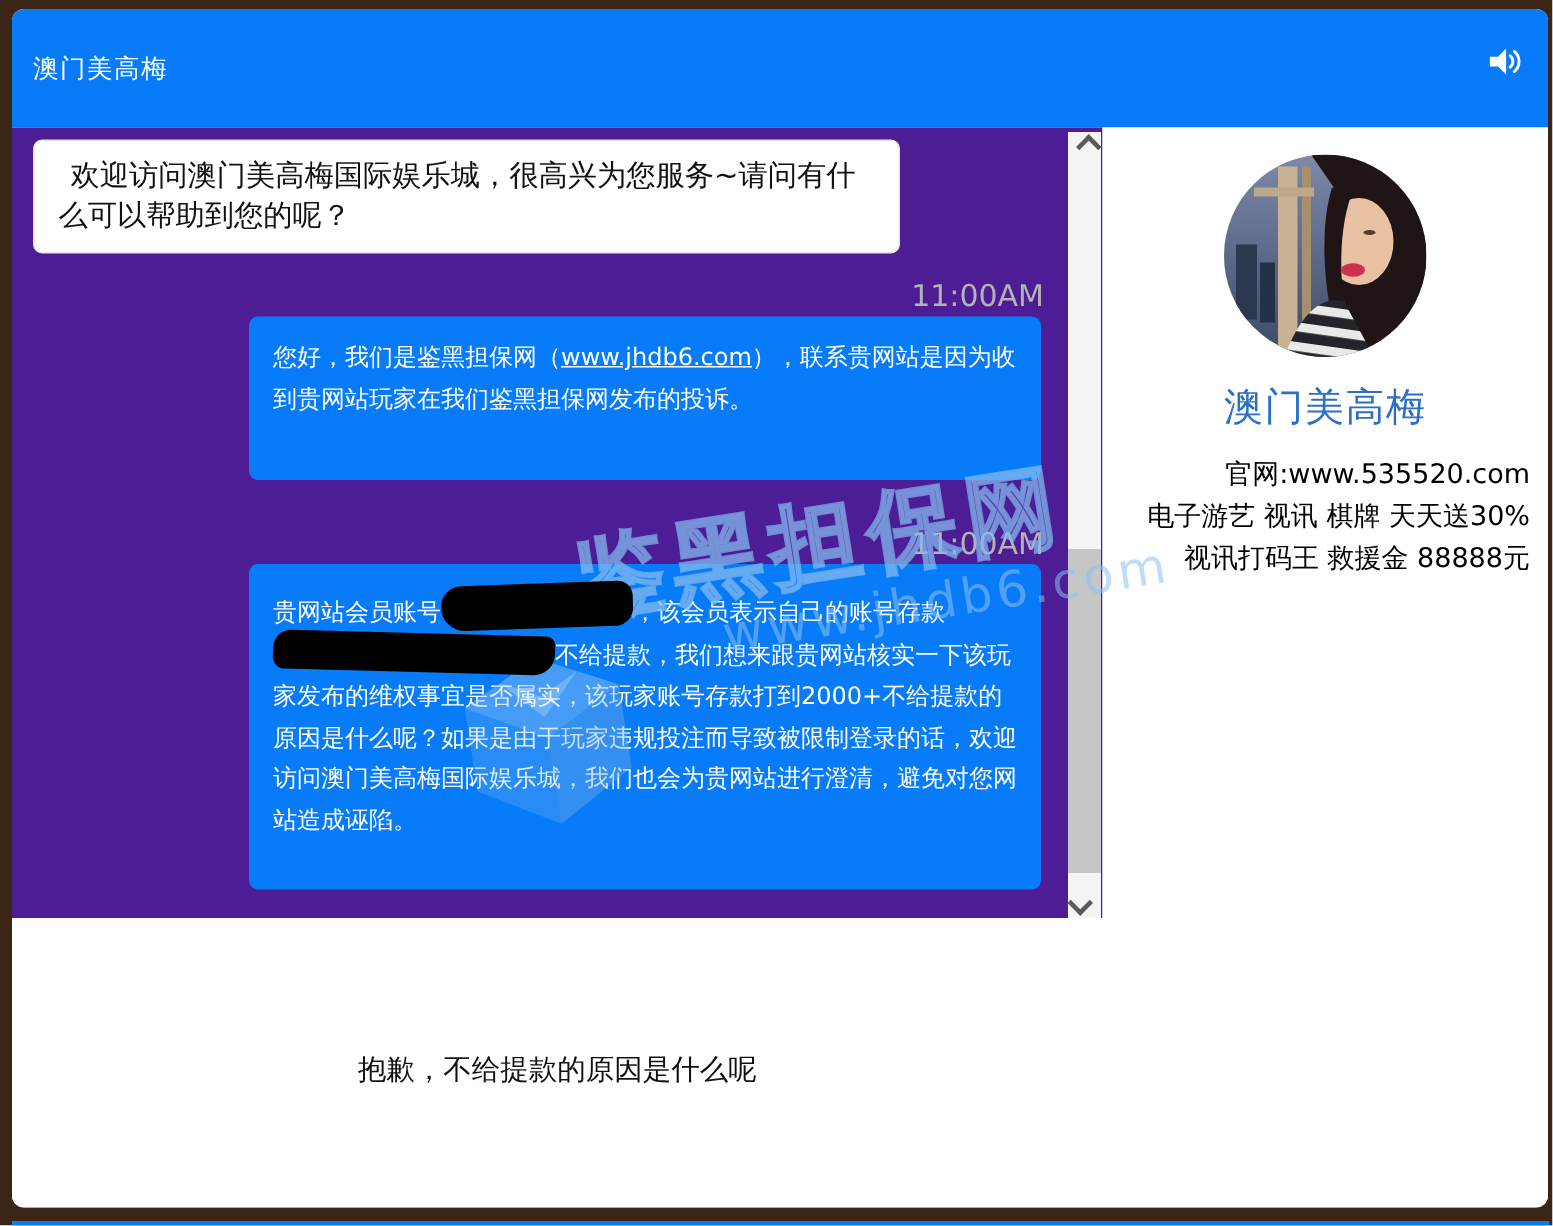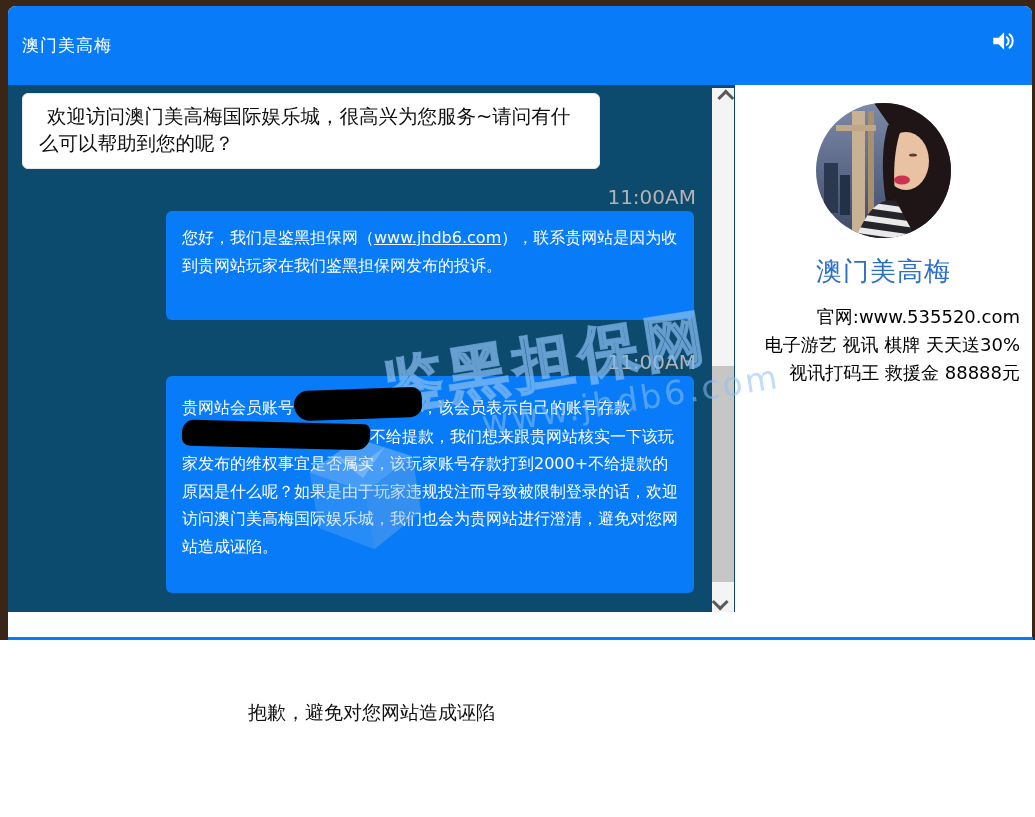--- a/index.html
+++ b/index.html
@@ -1,27 +1,27 @@
 <!DOCTYPE html>
 <html><head>
 <meta charset="utf-8">
 <style>
   html,body{margin:0;padding:0;width:1035px;height:817px;overflow:hidden;
     font-family:"DejaVu Sans","Liberation Sans",sans-serif;}
-  .page{position:relative;width:1035px;height:640px;background:#3a2517;}
+  .page{position:relative;width:1035px;height:817px;background:#3a2517;}
   .card{position:absolute;left:8px;top:6px;width:1024px;height:799px;background:#ffffff;
     border-radius:8px;overflow:hidden;}
   
   .hdr{position:relative;height:79px;background:#087cf8;}
   .hdr-title{position:absolute;left:14px;top:28px;color:#ffffff;font-size:17px;letter-spacing:1px;}
   .vol-btn{position:absolute;right:14px;top:20px;width:30px;height:30px;display:flex;
     align-items:center;justify-content:center;cursor:pointer;}
   
   .bd{display:flex;height:527px;}
-  .chat-col{position:relative;width:727px;height:527px;background:#0c4a6e;}
+  .chat-col{position:relative;width:727px;height:527px;background:#4c1d95;}
   .sidebar{position:relative;width:297px;height:527px;background:#ffffff;}
   
   .msg-received{position:absolute;left:14px;top:8px;width:578px;box-sizing:border-box;
     background:#ffffff;border:1px solid #e7e7e7;border-radius:6px;padding:9px 16px 11px 16px;
     font-size:19.5px;line-height:27px;color:#111;text-indent:8px;}
   .ts{position:absolute;right:39px;color:#b3b3b3;font-size:20px;}
   .ts1{top:100px;}
   .ts2{top:265px;}
   .bubble{position:absolute;right:41px;width:528px;box-sizing:border-box;background:#087cf8;
     border-radius:6px;padding:13px 16px;color:#ffffff;font-size:16px;line-height:27.5px;}
@@ -148,18 +148,18 @@
         <div class="sb-name">澳门美高梅</div>
         <div class="promo">
           <div>官网:www.535520.com</div>
           <div>电子游艺 视讯 棋牌 天天送30%</div>
           <div>视讯打码王 救援金 88888元</div>
         </div>
       </div>
     </div>
 
     <div class="footer">
-      <div class="sys-msg">抱歉，避免对您网站造成诬陷</div>
+      <div class="sys-msg">抱歉，不给提款的原因是什么呢</div>
     </div>
 
   </div>
   <div class="bottom-blue"></div>
 </div>
 
 </body></html>

